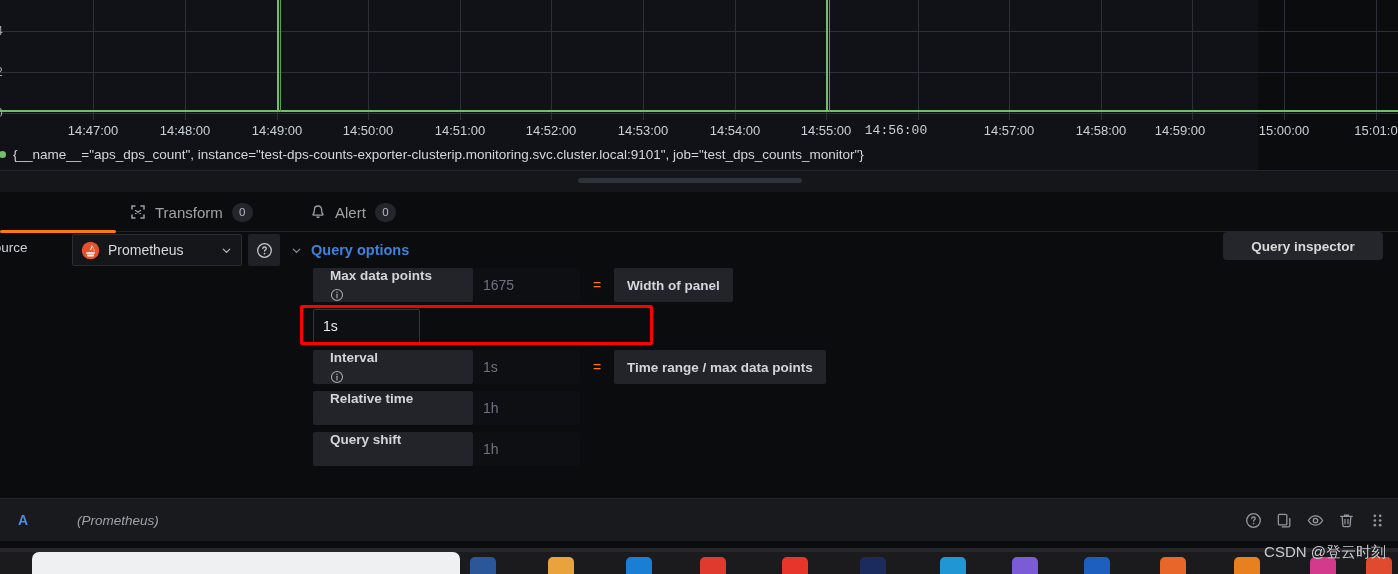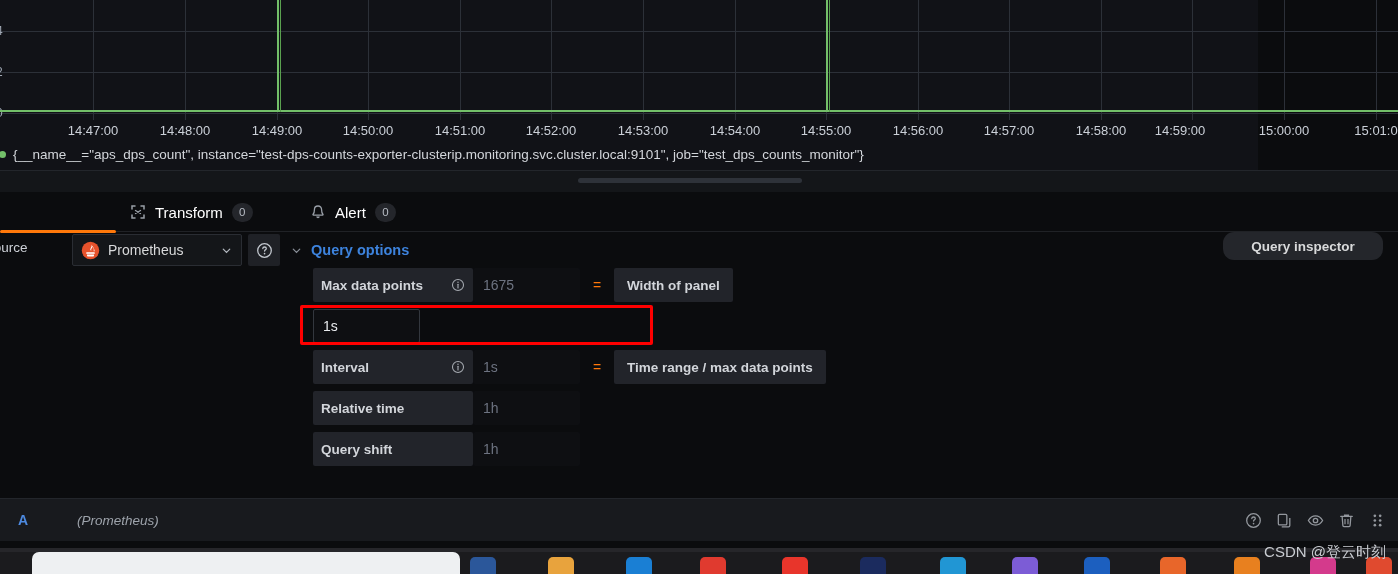--- a/index.html
+++ b/index.html
@@ -27,46 +27,46 @@
   .legend-label { font-size:13.5px; color:#d3d6db; white-space:nowrap; overflow:hidden; }
 
   
   .drag-strip { position:absolute; left:0; top:170px; width:1398px; height:22px; background:#141619; border-top:1px solid #23262b; }
   .drag-pill { position:absolute; left:578px; top:178px; width:224px; height:5px; border-radius:3px; background:#2e3239; }
 
   
   .tabbar { position:absolute; left:0; top:192px; width:1398px; height:40px; background:#0b0c0e; border-bottom:1px solid #202226; }
   .tab { position:absolute; top:0; height:40px; display:flex; align-items:center; gap:9px; font-size:15px; cursor:pointer; }
   .tab .tab-ico { width:16px; height:16px; display:block; }
-  .tab .tab-txt { color:#ffffff; }
+  .tab .tab-txt { color:#a3a3a3; }
   .tab.active .tab-txt { color:#e8eaed; }
   .tab .badge { min-width:21px; height:19px; padding:0 6px; border-radius:10px; background:#24262b;
     color:#b7bcc4; font-size:11.5px; display:flex; align-items:center; justify-content:center; }
   .tab-underline { position:absolute; left:0; top:230px; width:116px; height:3px; background:#ff780a; border-radius:2px; }
 
   
   .dsrow { position:absolute; left:0; top:232px; width:1398px; height:36px; }
   .ds-label { position:absolute; left:-28px; top:8px; font-size:13.5px; color:#cdd1d7; white-space:nowrap; }
   .ds-picker { position:absolute; left:72px; top:2px; width:170px; height:32px; background:#141619;
     border:1px solid #2a2d33; border-radius:2px; display:flex; align-items:center; gap:8px; padding:0 8px; cursor:pointer; }
   .prom-ico { width:19px; height:19px; flex:0 0 auto; }
   .ds-name { font-size:14px; color:#d8d9da; flex:1; }
   .help-btn { position:absolute; left:248px; top:2px; width:32px; height:32px; background:#1f2126;
     border-radius:2px; display:flex; align-items:center; justify-content:center; cursor:pointer; }
   .qo-toggle { position:absolute; left:290px; top:2px; height:32px; display:flex; align-items:center; gap:8px; cursor:pointer; }
   .qo-text { font-size:14.5px; color:#3d83dd; font-weight:bold; }
   .qinspect { position:absolute; left:1223px; top:232px; width:160px; height:28px; background:#24262b;
-    border-radius:11px; display:flex; align-items:center; justify-content:center; font-size:13.5px;
+    border-radius:4px; display:flex; align-items:center; justify-content:center; font-size:13.5px;
     color:#d8d9da; font-weight:bold; cursor:pointer; }
 
   
   .optform { position:absolute; left:313px; top:268px; }
   .optrow { position:relative; height:34px; margin-bottom:7px; display:flex; align-items:center; gap:0; }
   .opt-label { width:160px; height:34px; background:#22242a; border-radius:2px;
-    display:flex; align-items:center; padding:0 8px; font-size:13.5px; color:#d2d5da; font-weight:bold; }
+    display:flex; padding:0 17px; font-size:13.5px; color:#d2d5da; font-weight:bold;flex-direction:column; }
   .opt-label .lbl-txt { flex:1; }
   .opt-input { width:107px; height:34px; background:#0e0f12; border:1px solid #2a2d33; border-radius:2px;
     display:flex; align-items:center; padding:0 9px; font-size:14px; cursor:text; }
   .opt-input.ph { color:#6d7381; border-color:transparent; background:#0e0f12; }
   .opt-input.val { color:#e9ebee; border-color:#33373e; }
   .eq { width:34px; text-align:center; font-size:14px; color:#ff780a; }
   .opt-desc { height:34px; background:#22242a; border-radius:2px; display:flex; align-items:center;
     padding:0 13px; font-size:13.5px; color:#d2d5da; font-weight:bold; white-space:nowrap; }
   .info-ico { width:14px; height:14px; flex:0 0 auto; opacity:.82; }
   .redbox { position:absolute; left:300px; top:305px; width:353px; height:40px;
@@ -124,21 +124,21 @@
     <div class="xaxis" id="xaxis">
         <div class="xtick" style="left: 93px;">14:47:00</div>
         <div class="xtick" style="left: 185px;">14:48:00</div>
         <div class="xtick" style="left: 277px;">14:49:00</div>
         <div class="xtick" style="left: 368px;">14:50:00</div>
         <div class="xtick" style="left: 460px;">14:51:00</div>
         <div class="xtick" style="left: 551px;">14:52:00</div>
         <div class="xtick" style="left: 643px;">14:53:00</div>
         <div class="xtick" style="left: 735px;">14:54:00</div>
         <div class="xtick" style="left: 826px;">14:55:00</div>
-        <div class="xtick" style="left: 918px;">14:56:00</div>
+        <div class="xtick" style="left: 896px; font-family: Liberation Mono, monospace;">14:56:00</div>
         <div class="xtick" style="left: 1009px;">14:57:00</div>
         <div class="xtick" style="left: 1101px;">14:58:00</div>
         <div class="xtick" style="left: 1180px;">14:59:00</div>
         <div class="xtick" style="left: 1284px;">15:00:00</div>
         <div class="xtick" style="left: 1376px;">15:01:0</div>
       </div>
     <div class="legend-row">
       <span class="legend-dot"></span>
       <span class="legend-label">{__name__="aps_dps_count", instance="test-dps-counts-exporter-clusterip.monitoring.svc.cluster.local:9101", job="test_dps_counts_monitor"}</span>
     </div>

